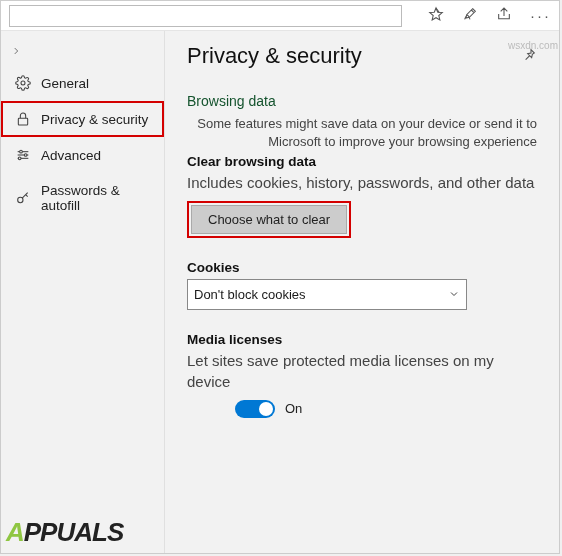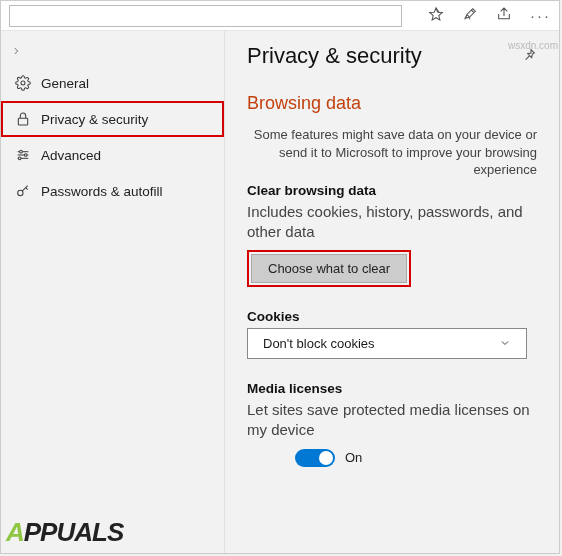--- a/index.html
+++ b/index.html
@@ -42,21 +42,21 @@
     border: 1px solid #bbb;
     background: #fff;
     margin-right: 8px;
   }
   .content {
     flex: 1;
     display: flex;
     background: #f2f2f2;
   }
   .sidebar {
-    width: 224px;
+    width: 164px;
     background: #f2f2f2;
     border-right: 1px solid #e0e0e0;
     padding-top: 6px;
   }
   .back-row {
     padding: 6px 10px;
   }
   .back-row .chev {
     font-size: 14px;
     color: #555;
@@ -96,24 +96,24 @@
     font-size: 22px;
     font-weight: 400;
     color: #111;
   }
   .pin {
     font-size: 14px;
     color: #555;
     cursor: pointer;
   }
   .section-heading {
-    font-size: 18px;
+    font-size: 14px;
     font-weight: 400;
-    color: #c2410c;
-    margin-bottom: 12px;
+    color: #14532d;
+    margin-bottom: 6px;
   }
   .section-desc {
     font-size: 13px;
     color: #444;
     line-height: 1.35;
     margin-bottom: 4px;
     text-align: right;
   }
   .link {
     color: #0066cc;
@@ -145,21 +145,21 @@
     background: #ccc;
     border: 1px solid #aaa;
     padding: 6px 16px;
     font-size: 13px;
     color: #222;
     cursor: pointer;
   }
   .dropdown {
     border: 1px solid #888;
     background: #fff;
-    padding: 7px 15px;
+    padding: 7px 6px;
     display: flex;
     align-items: center;
     justify-content: space-between;
     width: 280px;
     cursor: pointer;
     margin-bottom: 22px;
     font-size: 13px;
   }
   .dropdown .chev { font-size: 11px; color: #444; }
   .toggle-row {

